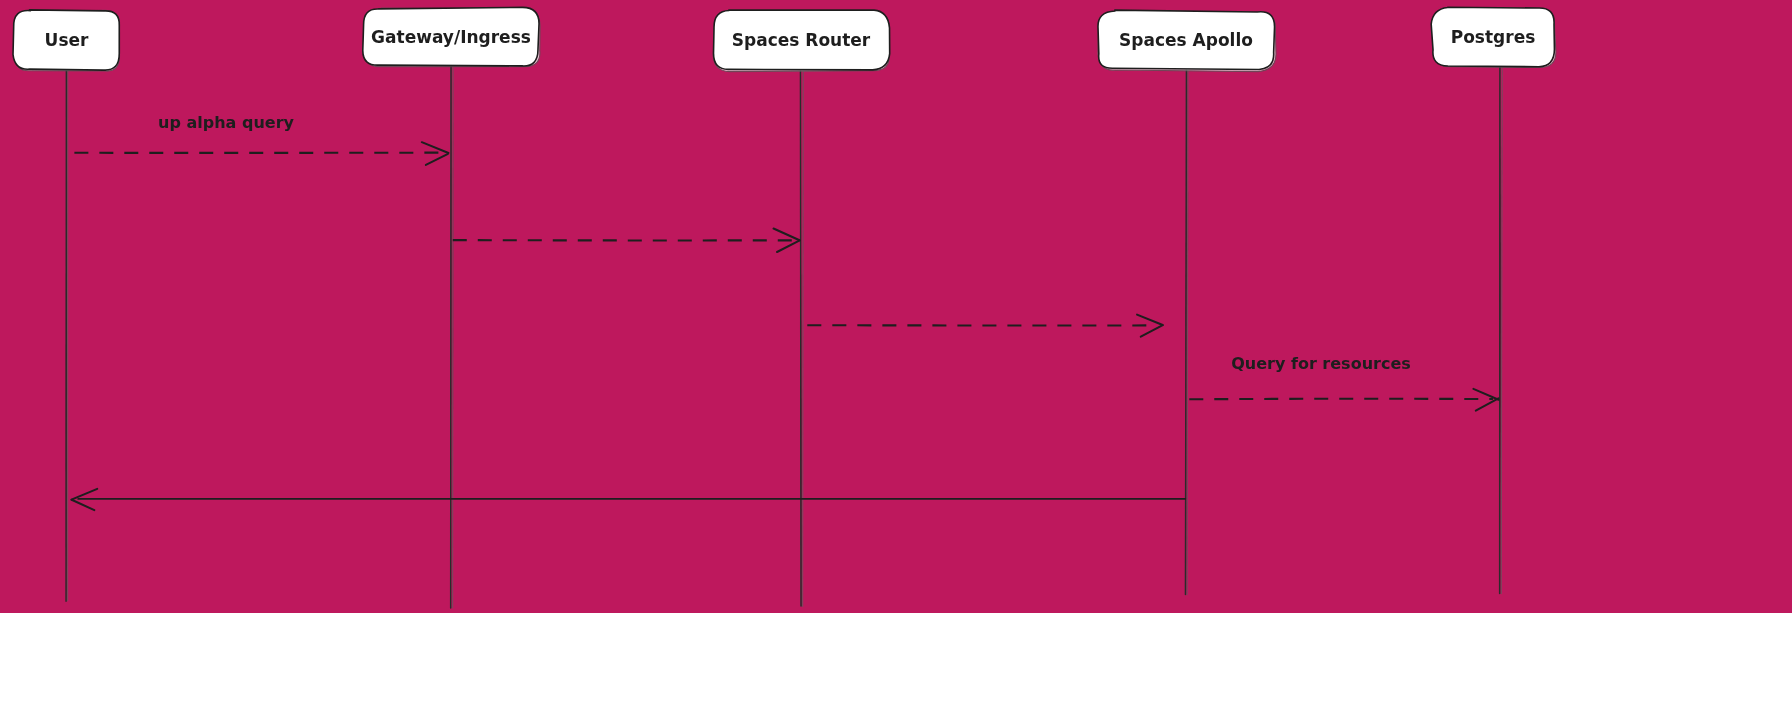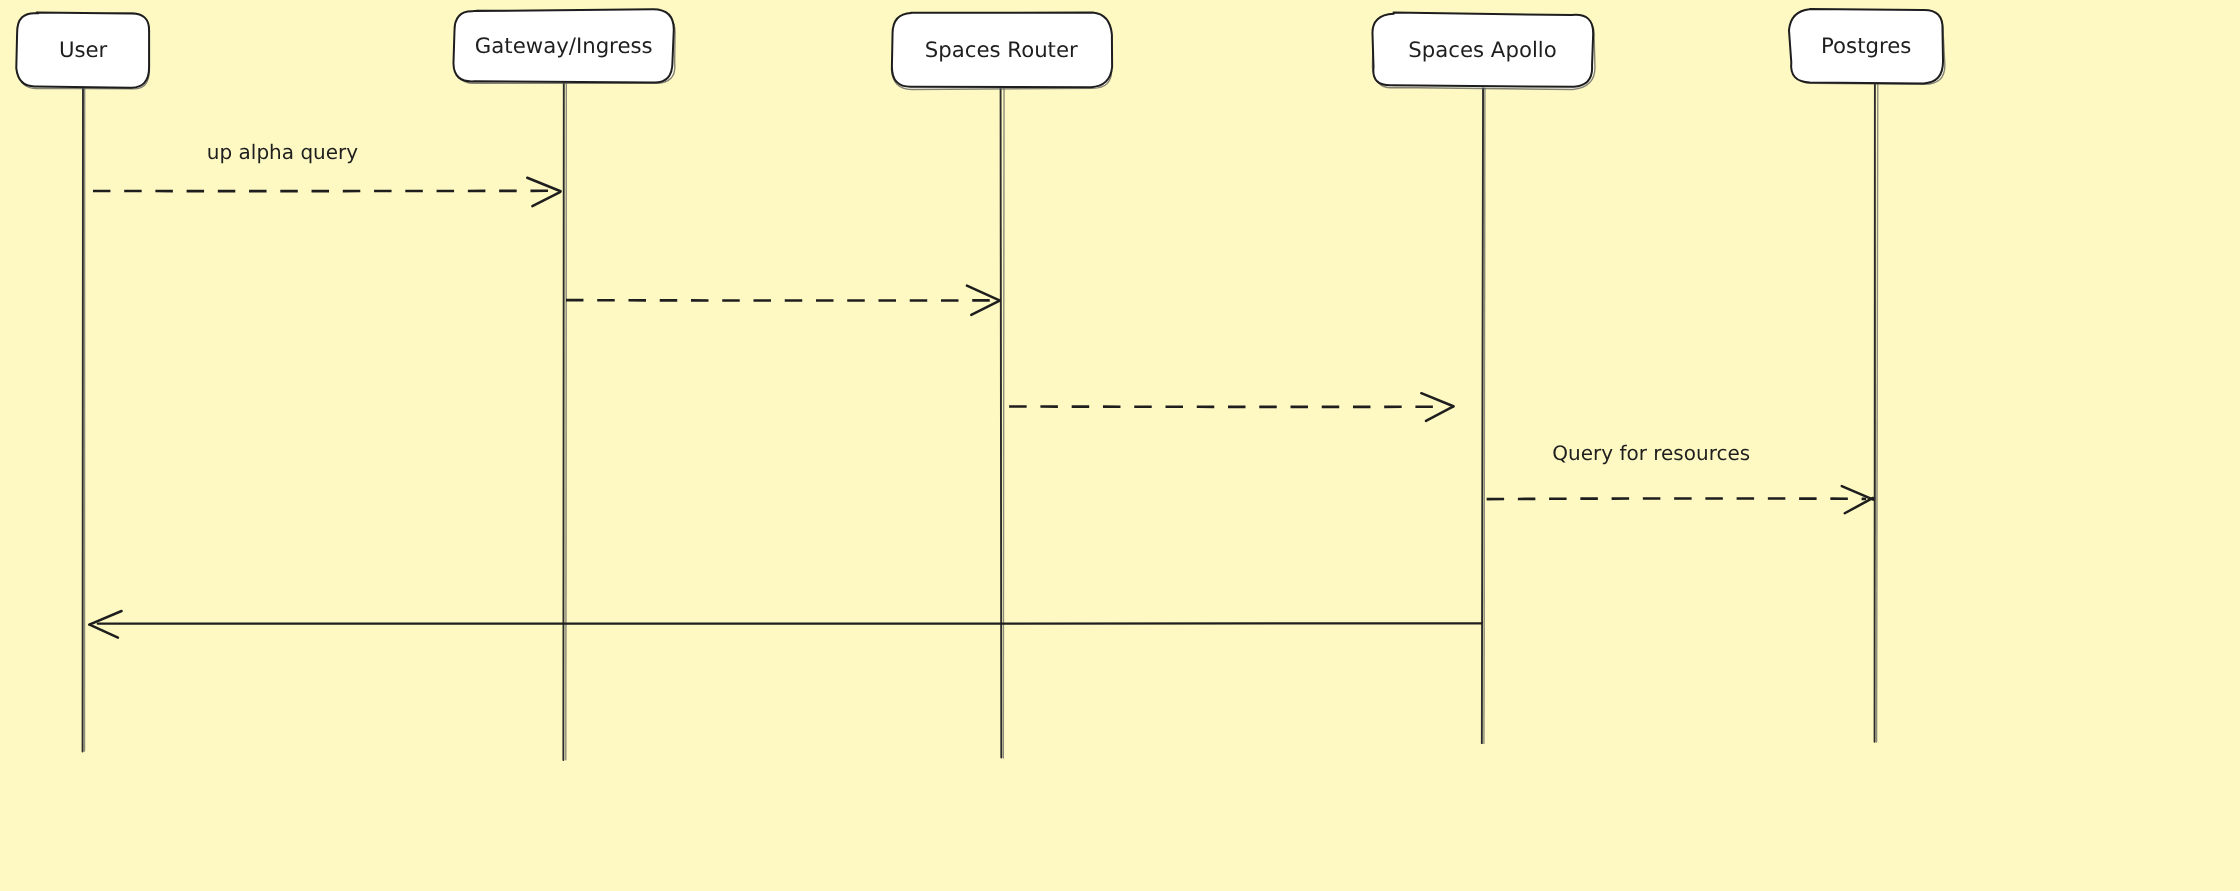--- a/index.html
+++ b/index.html
@@ -3,24 +3,25 @@
 <meta charset="utf-8">
 <style>
   html, body {
     margin: 0;
     padding: 0;
     background: #ffffff;
   }
   #canvas {
     position: relative;
     width: 1792px;
-    height: 713px;
-    background: #fef9c3;
+    height: 613px;
+    background: #be185d;
     font-family: "DejaVu Sans", "Liberation Sans", sans-serif;
     overflow: hidden;
+    font-weight: bold;
   }
   #diagram-svg {
     position: absolute;
     left: 0;
     top: 0;
     width: 1792px;
     height: 713px;
   }
   .actor-box-rect {
     fill: #ffffff;

